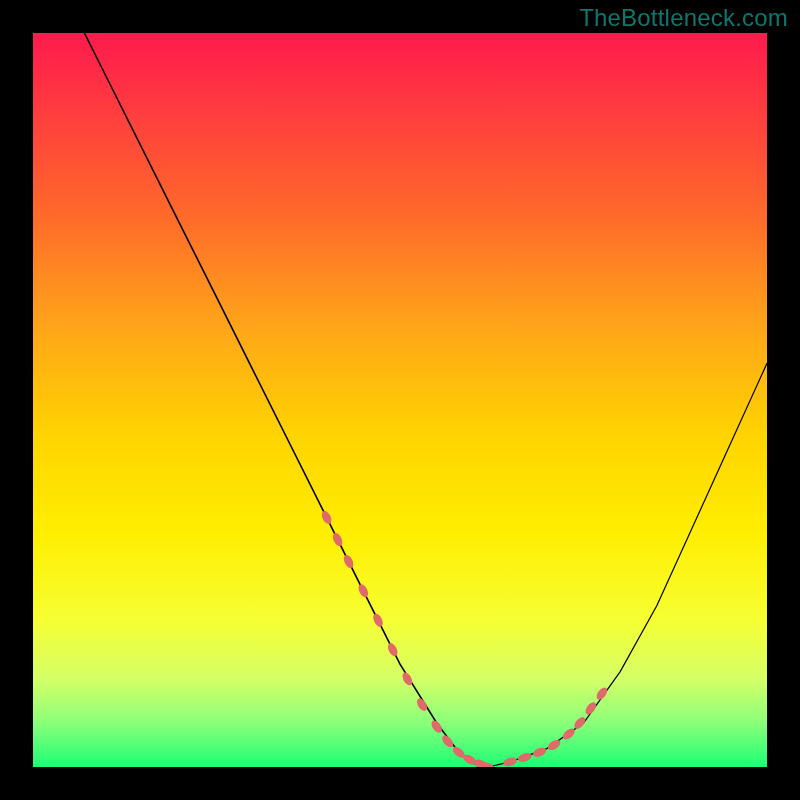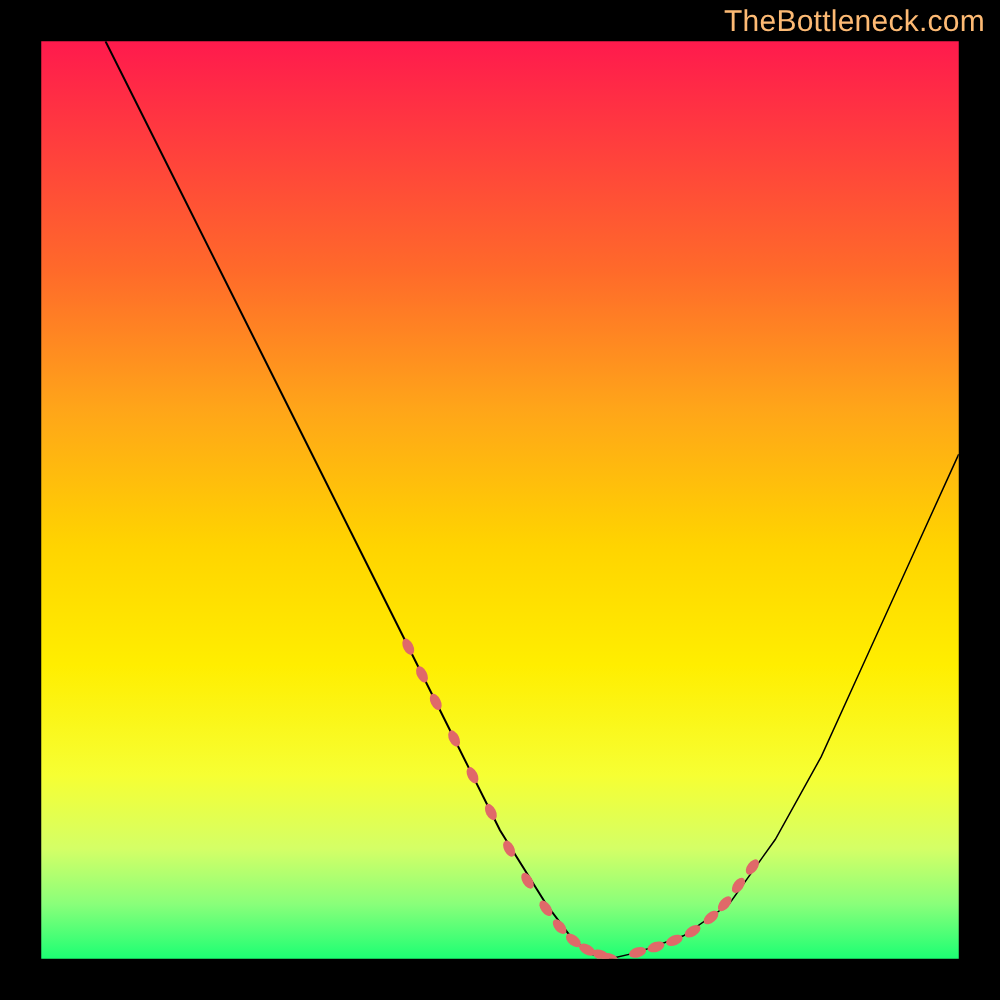--- a/index.html
+++ b/index.html
@@ -39,21 +39,21 @@
     position: absolute;
     left: 0; top: 0;
     width: 734px; height: 734px;
   }
   .watermark {
     position: absolute;
     top: 4px;
     right: 12px;
     font-family: Arial, Helvetica, sans-serif;
     font-size: 24px;
-    color: #fdba74;
+    color: #0f766e;
     letter-spacing: 0.2px;
     user-select: none;
   }
 </style>
 </head>
 <body>
 
 <div class="stage">
   <div class="plot">
     <svg class="curves" viewBox="0 0 734 734">

